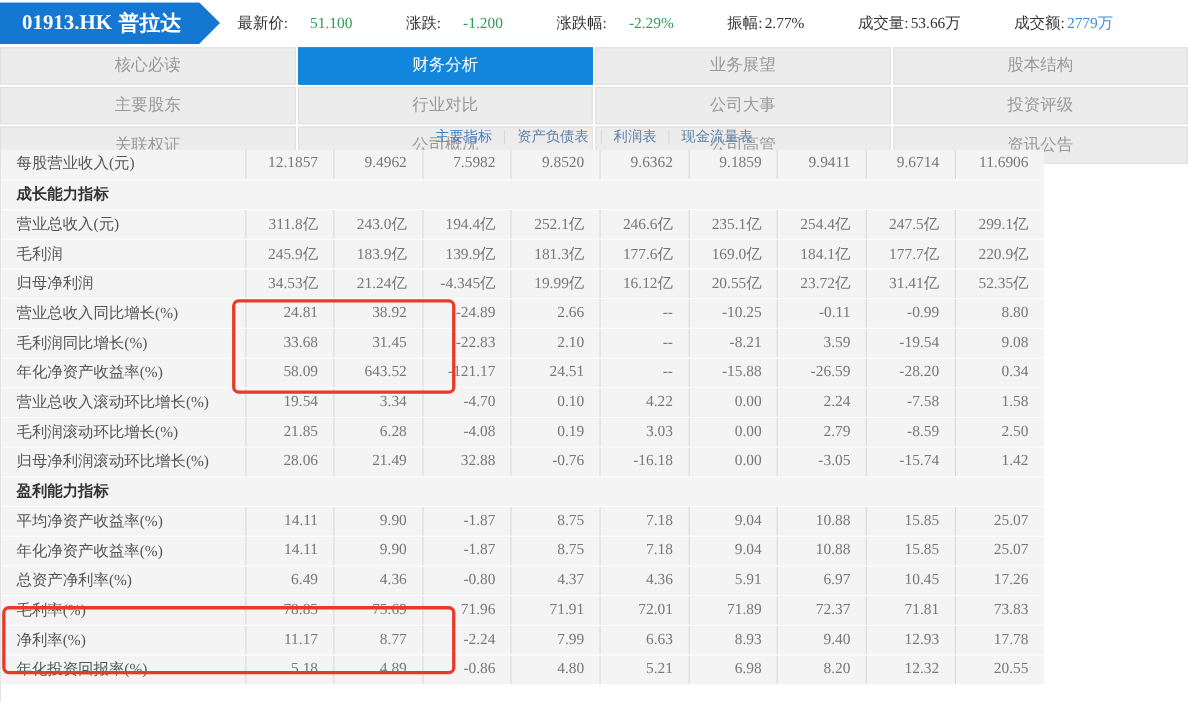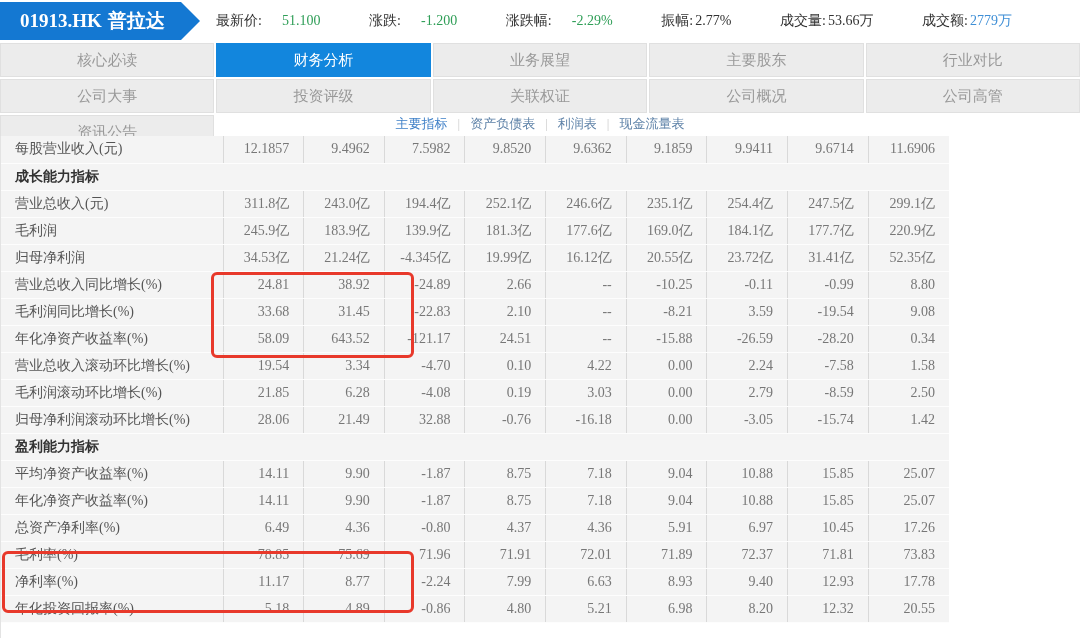--- a/index.html
+++ b/index.html
@@ -16,21 +16,21 @@
   .quote-fields { flex:1; display:flex; justify-content:space-between;
     padding:0 68px 0 16px; font-size:14px; }
   .qfield { white-space:nowrap; }
   .qlabel { color:#333; }
   .qvalue { margin-left:2px; }
   .c-green { color:#2f9e57;margin-left:20px; }
   .c-blue  { color:#3f8fd6; }
   .c-dark  { color:#333; }
 
   
-  .tabs { display:grid; grid-template-columns:repeat(5,1fr);
+  .tabs { display:grid; grid-template-columns:repeat(4,1fr);
     grid-auto-rows:34px; gap:2px; background:#fff; padding-top:1px; height:70px; }
   .tab { background:#ececec; border:1px solid #e0e0e0; color:#999;
     font-size:15px; text-align:center; line-height:32px; cursor:pointer; }
   .tab.active { background:#1286dd; border-color:#1286dd; color:#fff; }
 
   
   .subnav { height:24px; line-height:24px; text-align:center; font-size:13px;
     background:#fff; }
   .subnav-item { color:#5e82a8; cursor:pointer; }
   .subnav-item.active { color:#3f80c8; }
@@ -71,20 +71,21 @@
         <span class="qfield"><span class="qlabel">振幅:</span><span class="qvalue c-dark">2.77%</span></span>
         <span class="qfield"><span class="qlabel">成交量:</span><span class="qvalue c-dark">53.66万</span></span>
         <span class="qfield"><span class="qlabel">成交额:</span><span class="qvalue c-blue">2779万</span></span>
       </div>
   </div>
 
   <div class="tabs" id="tabs">
       <div class="tab">核心必读</div>
       <div class="tab active">财务分析</div>
       <div class="tab">业务展望</div>
+      <div class="tab">股本结构</div>
       <div class="tab">主要股东</div>
       <div class="tab">行业对比</div>
       <div class="tab">公司大事</div>
       <div class="tab">投资评级</div>
       <div class="tab">关联权证</div>
       <div class="tab">公司概况</div>
       <div class="tab">公司高管</div>
       <div class="tab">资讯公告</div>
     </div>
 

